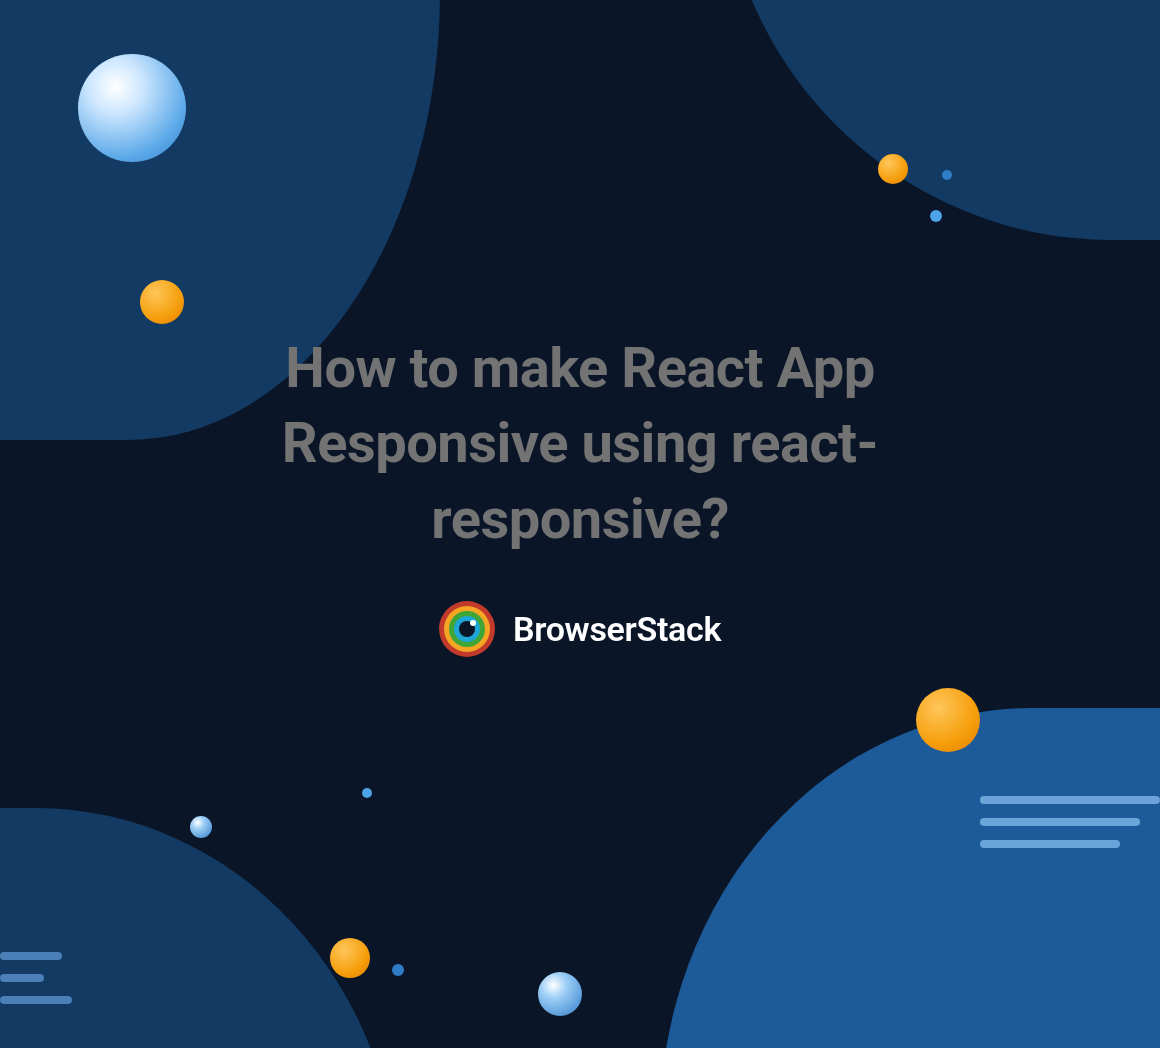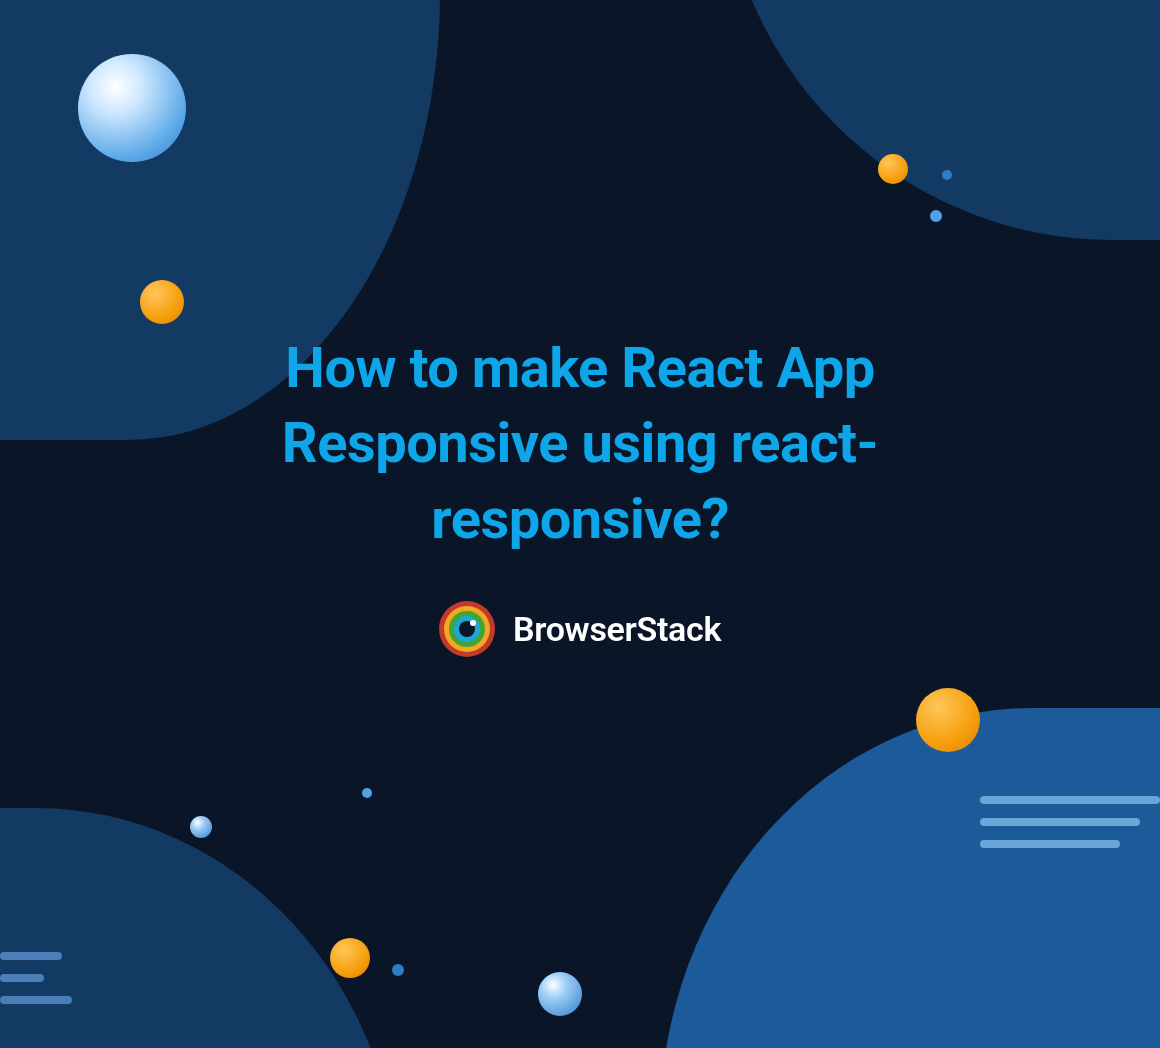--- a/index.html
+++ b/index.html
@@ -121,21 +121,21 @@
   position: absolute;
   inset: 0;
   display: flex;
   flex-direction: column;
   align-items: center;
   justify-content: center;
   text-align: center;
   padding-bottom: 60px;
 }
 .title {
-  color: #0ea5e9;
+  color: #737373;
   font-size: 56px;
   font-weight: 700;
   line-height: 1.35;
   letter-spacing: -0.5px;
   max-width: 820px;
 }
 .logo-row {
   margin-top: 44px;
   display: flex;
   align-items: center;

